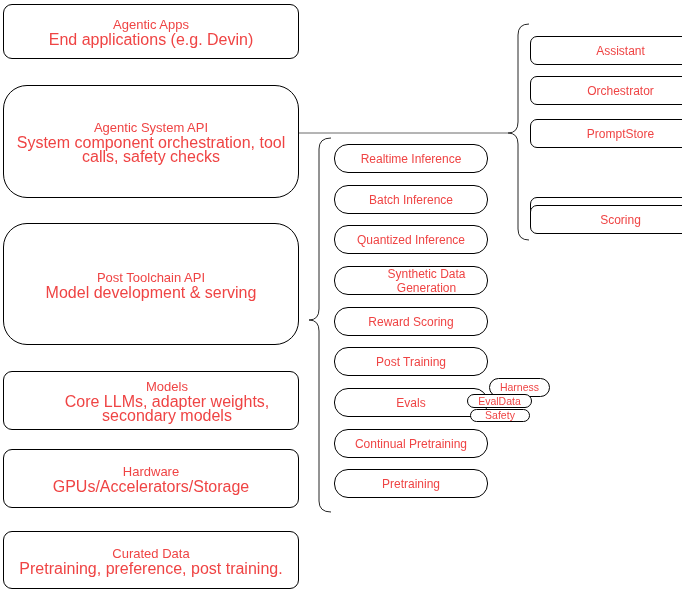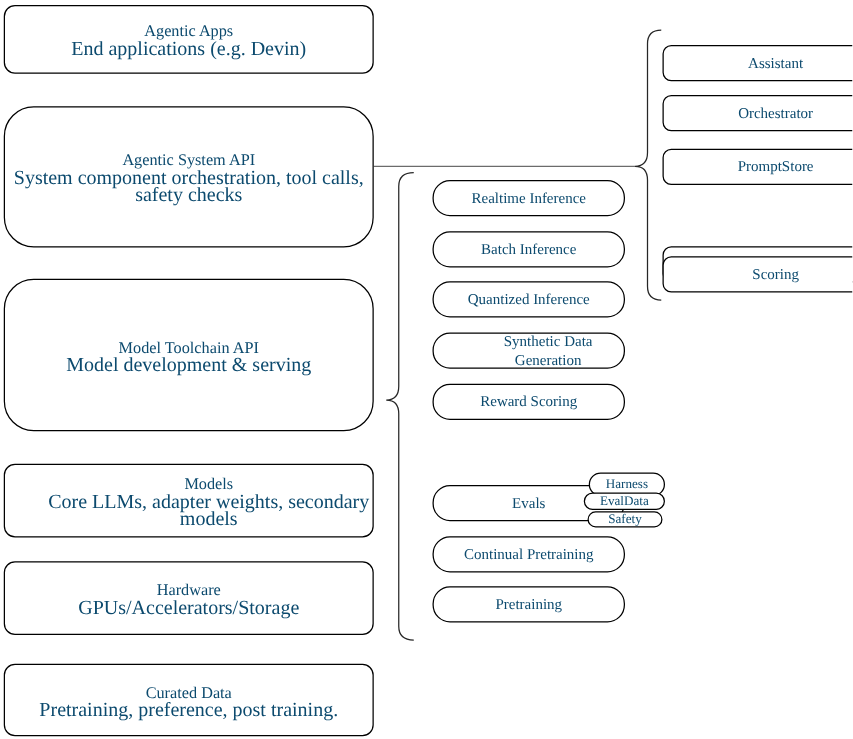--- a/index.html
+++ b/index.html
@@ -1,41 +1,41 @@
 <!DOCTYPE html>
 <html><head>
 <meta charset="utf-8">
 <style>
   html, body { margin: 0; padding: 0; background: #ffffff; }
   #canvas {
     position: relative;
     width: 682px;
     height: 591px;
     background: #ffffff;
-    font-family: Liberation Serif, serif;
-    color: #0c4a6e;
+    font-family: Liberation Sans, sans-serif;
+    color: #ef4444;
     overflow: hidden;
   }
   .node {
     position: absolute;
     box-sizing: border-box;
     background: #ffffff;
     border: 1px solid #000000;
     display: flex;
     flex-direction: column;
     align-items: center;
     justify-content: center;
     text-align: center;
   }
   .stack-box { left: 3px; width: 296px; border-radius: 9px; }
   .stack-box.big { border-radius: 24px; }
   .stack-title { font-size: 13px; line-height: 17px; }
   .stack-sub { font-size: 16px; line-height: 14px; }
   .mid-box {
-    left: 346px; width: 154px; height: 29px;
+    left: 334px; width: 154px; height: 29px;
     border-radius: 14px; font-size: 12px;
   }
   .right-box {
     left: 530px; width: 181px; height: 29px;
     border-radius: 7px; font-size: 12px;
   }
   .pill {
     position: absolute;
     box-sizing: border-box;
     background: #ffffff;
@@ -71,21 +71,21 @@
     <div class="stack-title">Agentic Apps</div>
     <div class="stack-sub">End applications (e.g. Devin)</div>
   </div>
 
   <div class="node stack-box big" style="top:85px;height:113px;">
     <div class="stack-title">Agentic System API</div>
     <div class="stack-sub">System component orchestration, tool calls, safety checks</div>
   </div>
 
   <div class="node stack-box big" style="top:223px;height:122px;">
-    <div class="stack-title">Model Toolchain API</div>
+    <div class="stack-title">Post Toolchain API</div>
     <div class="stack-sub">Model development &amp; serving</div>
   </div>
 
   <div class="node stack-box" style="top:371px;height:59px;padding-left:32px;">
     <div class="stack-title">Models</div>
     <div class="stack-sub">Core LLMs, adapter weights, secondary models</div>
   </div>
 
   <div class="node stack-box" style="top:449px;height:59px;">
     <div class="stack-title">Hardware</div>
@@ -95,25 +95,26 @@
   <div class="node stack-box" style="top:531px;height:58px;">
     <div class="stack-title">Curated Data</div>
     <div class="stack-sub">Pretraining, preference, post training.</div>
   </div>
 
   <div class="node mid-box" style="top:144px;">Realtime Inference</div>
   <div class="node mid-box" style="top:185px;">Batch Inference</div>
   <div class="node mid-box" style="top:225px;">Quantized Inference</div>
   <div class="node mid-box" style="top:266px;padding-left:31px;">Synthetic Data Generation</div>
   <div class="node mid-box" style="top:307px;">Reward Scoring</div>
+  <div class="node mid-box" style="top:347px;">Post Training</div>
   <div class="node mid-box" style="top:388px;">Evals</div>
   <div class="node mid-box" style="top:429px;">Continual Pretraining</div>
   <div class="node mid-box" style="top:469px;">Pretraining</div>
 
-  <div class="pill" style="left:471px;top:378px;width:61px;height:19px;">Harness</div>
+  <div class="pill" style="left:489px;top:378px;width:61px;height:19px;">Harness</div>
   <div class="pill" style="left:467px;top:394px;width:65px;height:14px;">EvalData</div>
   <div class="pill" style="left:470px;top:409px;width:60px;height:13px;">Safety</div>
 
   <div class="node right-box" style="top:36px;">Assistant</div>
   <div class="node right-box" style="top:76px;">Orchestrator</div>
   <div class="node right-box" style="top:119px;">PromptStore</div>
   <div class="node right-box" style="top:174px;margin-top:23px;">MemoryBank</div>
   <div class="node right-box" style="top:205px;">Scoring</div>
 
 </div>

